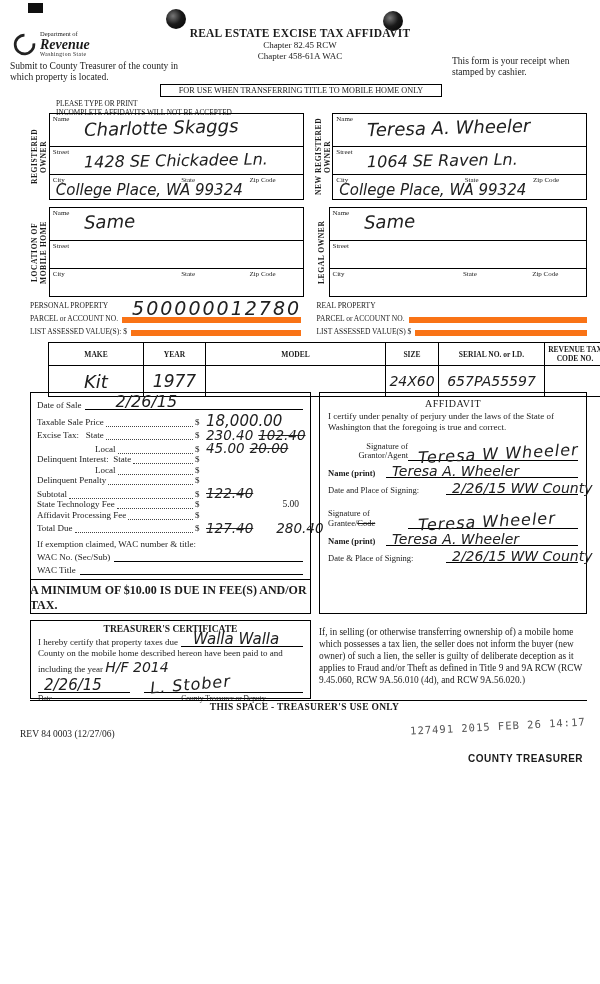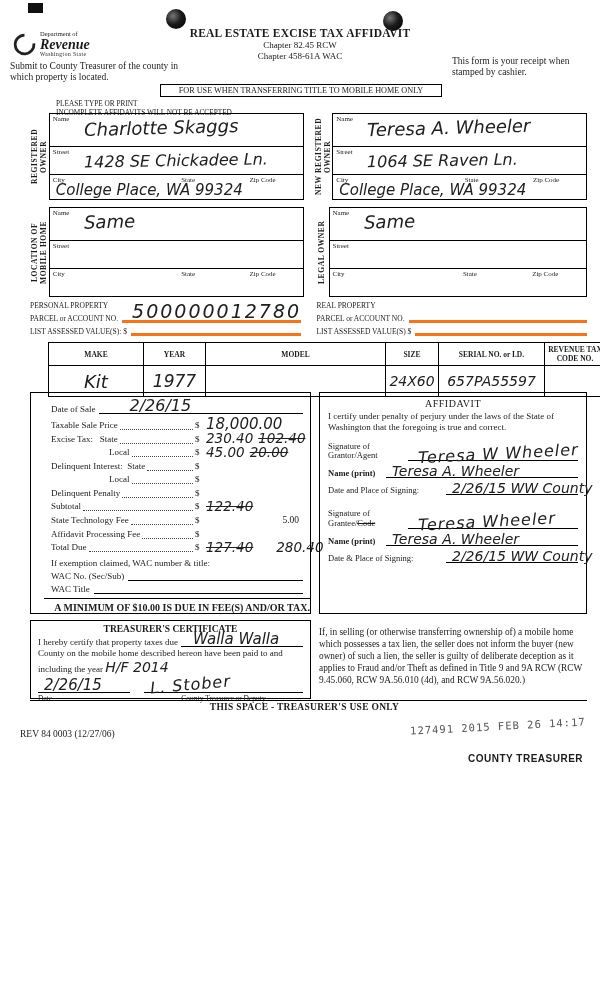--- a/index.html
+++ b/index.html
@@ -2,21 +2,21 @@
 <html><head>
 <meta charset="utf-8">
 <style>
   * { margin:0; padding:0; box-sizing:border-box; }
   html,body { background:#ffffff; }
   .page { position:relative; width:600px; height:984px; background:#fff;
           font-family:"Liberation Serif", serif; color:#1b1b1b; overflow:hidden; }
 
   .hw { font-family:"DejaVu Sans", sans-serif; font-style:italic; color:#202020; white-space:nowrap; }
   .struck { text-decoration:line-through; }
-  .pre { white-space:pre-line; }
+  .pre { white-space:pre-line;text-align:right; }
 
   
   .corner { position:absolute; left:28px; top:3px; width:15px; height:10px; background:#101010; }
   .hole { position:absolute; width:20px; height:20px; border-radius:50%;
           background:radial-gradient(circle at 35% 35%, #777 0%, #1a1a1a 45%, #000 100%); }
   .hole1 { left:166px; top:9px; } .hole2 { left:383px; top:11px; }
 
   .logo { position:absolute; left:12px; top:31px; display:flex; align-items:center; gap:3px; }
   .logo svg { width:25px; height:25px; }
   .logo-l1 { font-size:6.5px; line-height:1; }
@@ -48,52 +48,52 @@
   .flabel { position:absolute; top:1px; left:3px; font-size:7px; }
   .cl-state { left:52%; } .cl-zip { left:79%; }
   .hw-name { position:absolute; left:34px; top:3px; font-size:18px; transform:rotate(-1.5deg); }
   .hw-street { position:absolute; left:34px; top:4px; font-size:16px; transform:rotate(-1deg); }
   .hw-city { position:absolute; left:6px; top:6px; font-size:15px; }
 
   
   .parcel { position:absolute; left:30px; top:301px; width:557px; display:flex; gap:16px; font-size:7.5px; }
   .parcel-col { flex:1; }
   .p-row { display:flex; align-items:flex-end; margin-top:2px; }
-  .pline { flex:1; margin-left:4px; position:relative; height:11px; border-bottom:3px solid #f97316; }
+  .pline { flex:1; margin-left:4px; position:relative; height:11px; border-bottom:6px solid #f97316; }
   .p-hw { position:absolute; left:10px; bottom:-2px; font-size:19px; letter-spacing:2px; }
 
   
   .vtable { position:absolute; left:30px; top:342px; width:557px; border-collapse:collapse; table-layout:fixed;margin-left:18px; }
   .vtable th, .vtable td { border:1.2px solid #000; }
   .vtable th { font-size:7.5px; font-weight:bold; padding:2px 1px; white-space:pre-line;
                vertical-align:middle; text-align:center; }
   .vtable td { height:31px; position:relative; vertical-align:middle; text-align:center; }
   .td-hw { font-size:16px; }
 
   
   .fees { position:absolute; left:30px; top:392px; width:281px; height:222px; border:1.2px solid #000;
-          padding:4px 7px 0 20px; font-size:9px; display:flex; flex-direction:column; }
+          padding:4px 7px 0 6px; font-size:9px; display:flex; flex-direction:column; }
   .date-row { display:flex; align-items:flex-end; height:18px; margin-bottom:2px; }
   .date-row .dline { flex:1; margin-left:4px; position:relative; border-bottom:1px solid #000; height:12px; }
   .hw-date { position:absolute; left:30px; bottom:-2px; font-size:16px; }
   .fee-row { display:flex; align-items:flex-end; height:14.6px; }
   .fee-label.ind { margin-left:58px; }
   .leader { flex:1; border-bottom:1.2px dotted #444; margin:0 2px; height:9px; }
   .dollar { width:8px; font-size:9px; }
   .fee-val { width:100px; display:flex; align-items:flex-end; gap:5px; padding-left:3px; position:relative; }
   .fee-val .hw { font-size:13.5px; line-height:1; position:relative; top:2px; }
   .fee-val .big { font-size:15px; }
   .fee-val .printed { font-family:"Liberation Serif", serif; font-style:normal; font-size:9.5px;
                       margin-left:auto; margin-right:4px; top:0; }
   .val-below { position:absolute; left:18px; top:10px; font-size:14.5px; }
   .exempt { margin-top:3px; }
   .ex-row { display:flex; align-items:flex-end; height:12px; margin-top:1px; }
   .ex-line { flex:1; border-bottom:1px solid #000; margin-left:4px; height:10px; }
-  .min-note { border-top:1.2px solid #000; margin:4px -7px 0 -7px; text-align:right;
-              font-size:10px; font-weight:bold; padding-top:3px; }
+  .min-note { border-top:1.2px solid #000; margin:4px -7px 0 -7px; text-align:left;
+              font-size:12px; font-weight:bold; padding-top:3px; }
 
   
   .affidavit { position:absolute; left:319px; top:392px; width:268px; height:222px;
                border:1.2px solid #000; padding:5px 8px; font-size:9px; }
   .aff-title { text-align:center; font-weight:normal; font-size:10px; letter-spacing:0.5px; }
   .aff-text { margin-top:2px; line-height:1.25; }
   .sig-row { display:flex; align-items:flex-end; margin-top:8px; }
   .sig-label { width:80px; font-size:8.5px; line-height:1.15; }
   .sig-line { flex:1; border-bottom:1px solid #000; position:relative; height:14px; }
   .sig-hw { position:absolute; left:10px; bottom:-3px; font-size:16px; transform:rotate(-3deg);

